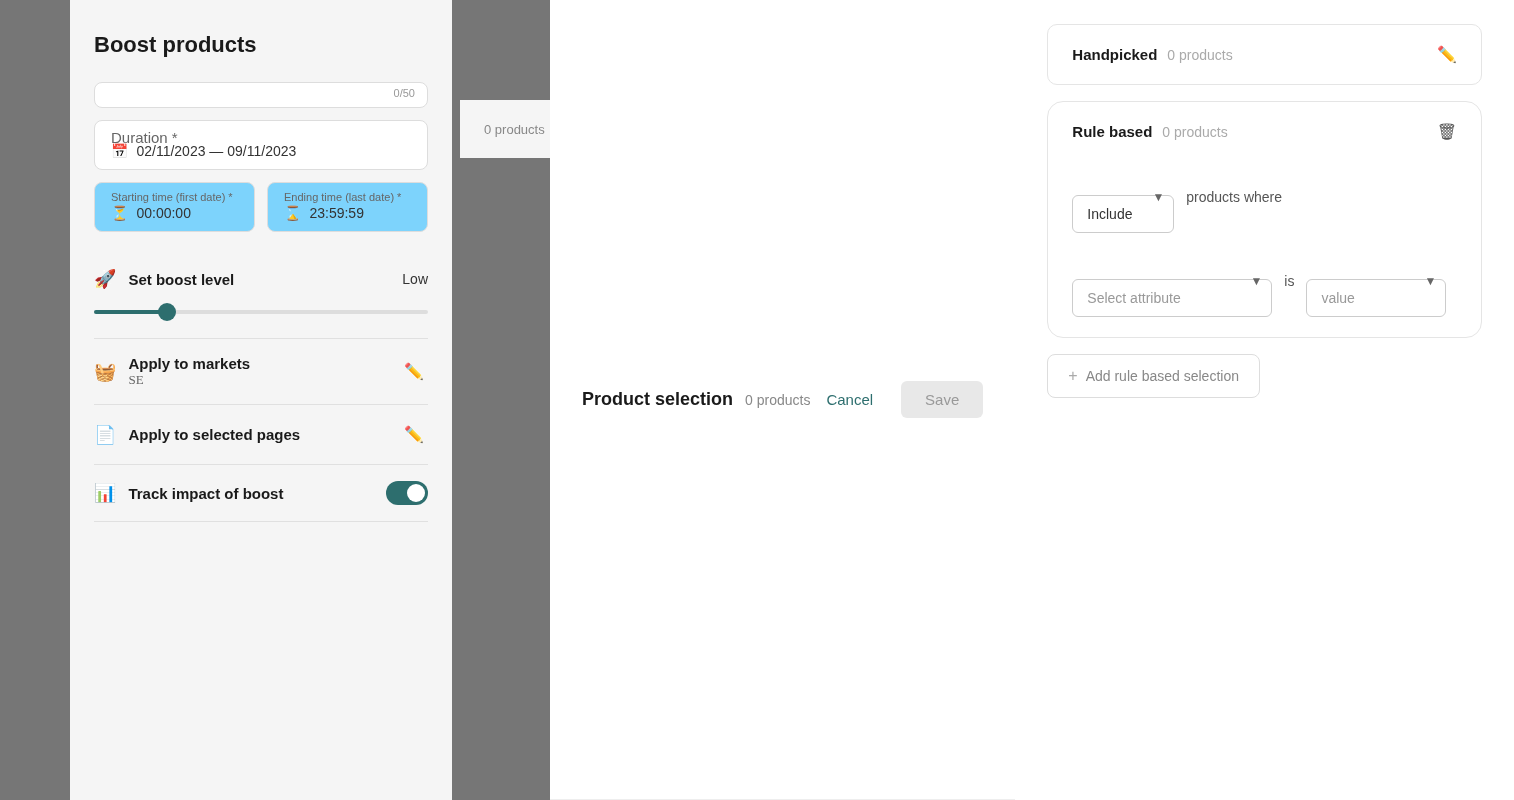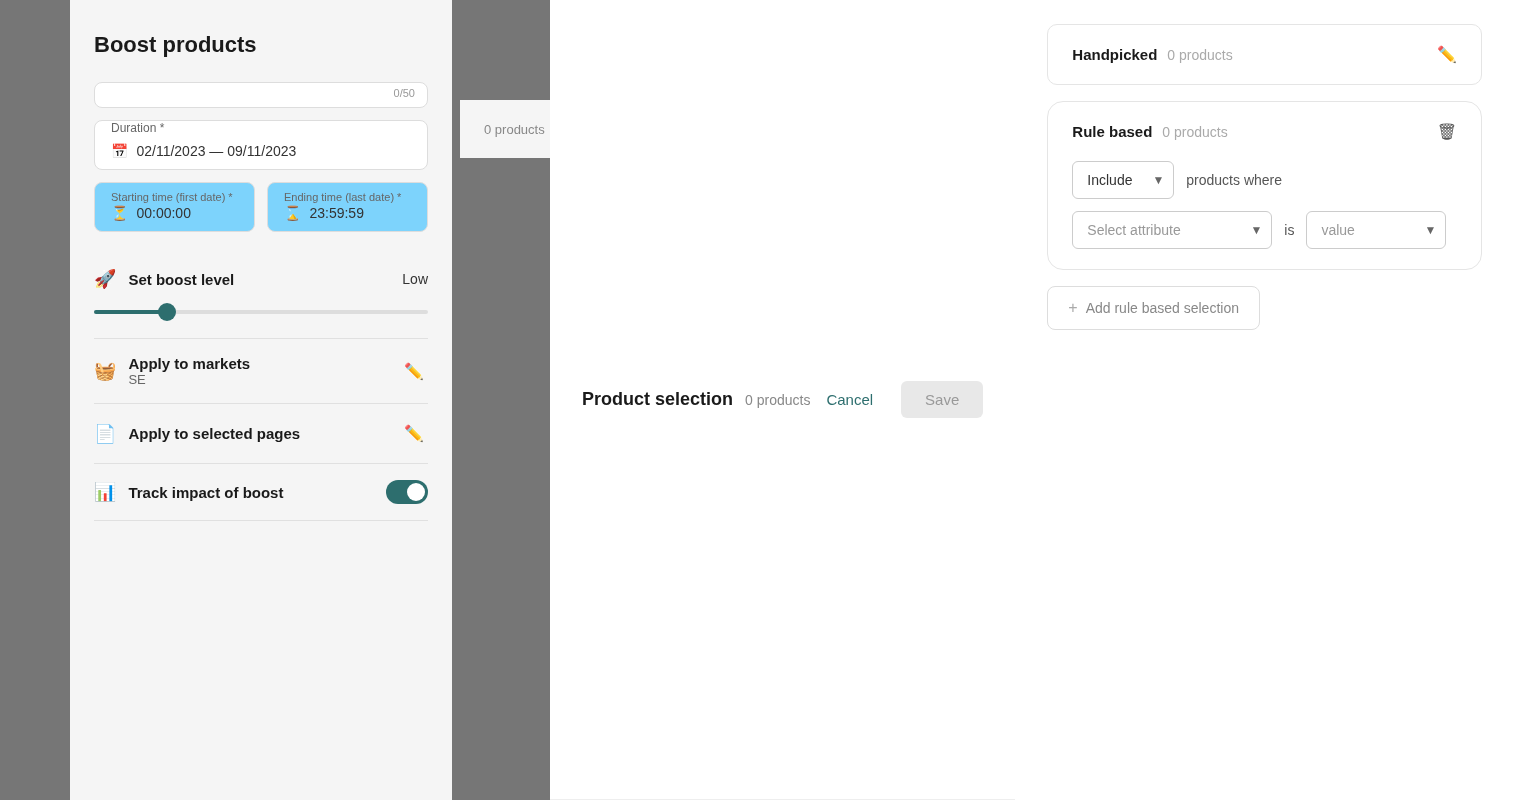--- a/index.html
+++ b/index.html
@@ -56,24 +56,24 @@
 
     .char-count {
       position: absolute;
       right: 12px;
       bottom: 8px;
       font-size: 11px;
       color: #999;
     }
 
     .duration-label {
-      font-size: 12px;
+      font-size: 15px;
       color: #666;
       position: absolute;
-      top: 0;
+      top: 8px;
       left: 16px;
     }
 
     .duration-wrapper {
       position: relative;
       background: #fff;
       border: 1px solid #ddd;
       border-radius: 8px;
       padding: 22px 16px 10px;
       margin-bottom: 12px;
@@ -134,20 +134,21 @@
 
     .section-title {
       font-size: 15px;
       font-weight: 600;
       color: #1a1a1a;
     }
 
     .section-subtitle {
       font-size: 13px;
       color: #666;
+      font-family: Liberation Serif, serif;
     }
 
     .boost-level-section {
       padding: 16px 0;
       border-bottom: 1px solid #e0e0e0;
     }
 
     .boost-level-header {
       display: flex;
       align-items: center;
@@ -371,20 +372,21 @@
     .select-wrapper select {
       padding: 10px 36px 10px 14px;
       border: 1px solid #ccc;
       border-radius: 6px;
       font-size: 14px;
       color: #333;
       background: #fff;
       appearance: none;
       cursor: pointer;
       outline: none;
+      margin-top: 34px;
     }
 
     .select-wrapper .chevron {
       position: absolute;
       right: 10px;
       pointer-events: none;
       color: #666;
       font-size: 12px;
     }
 

